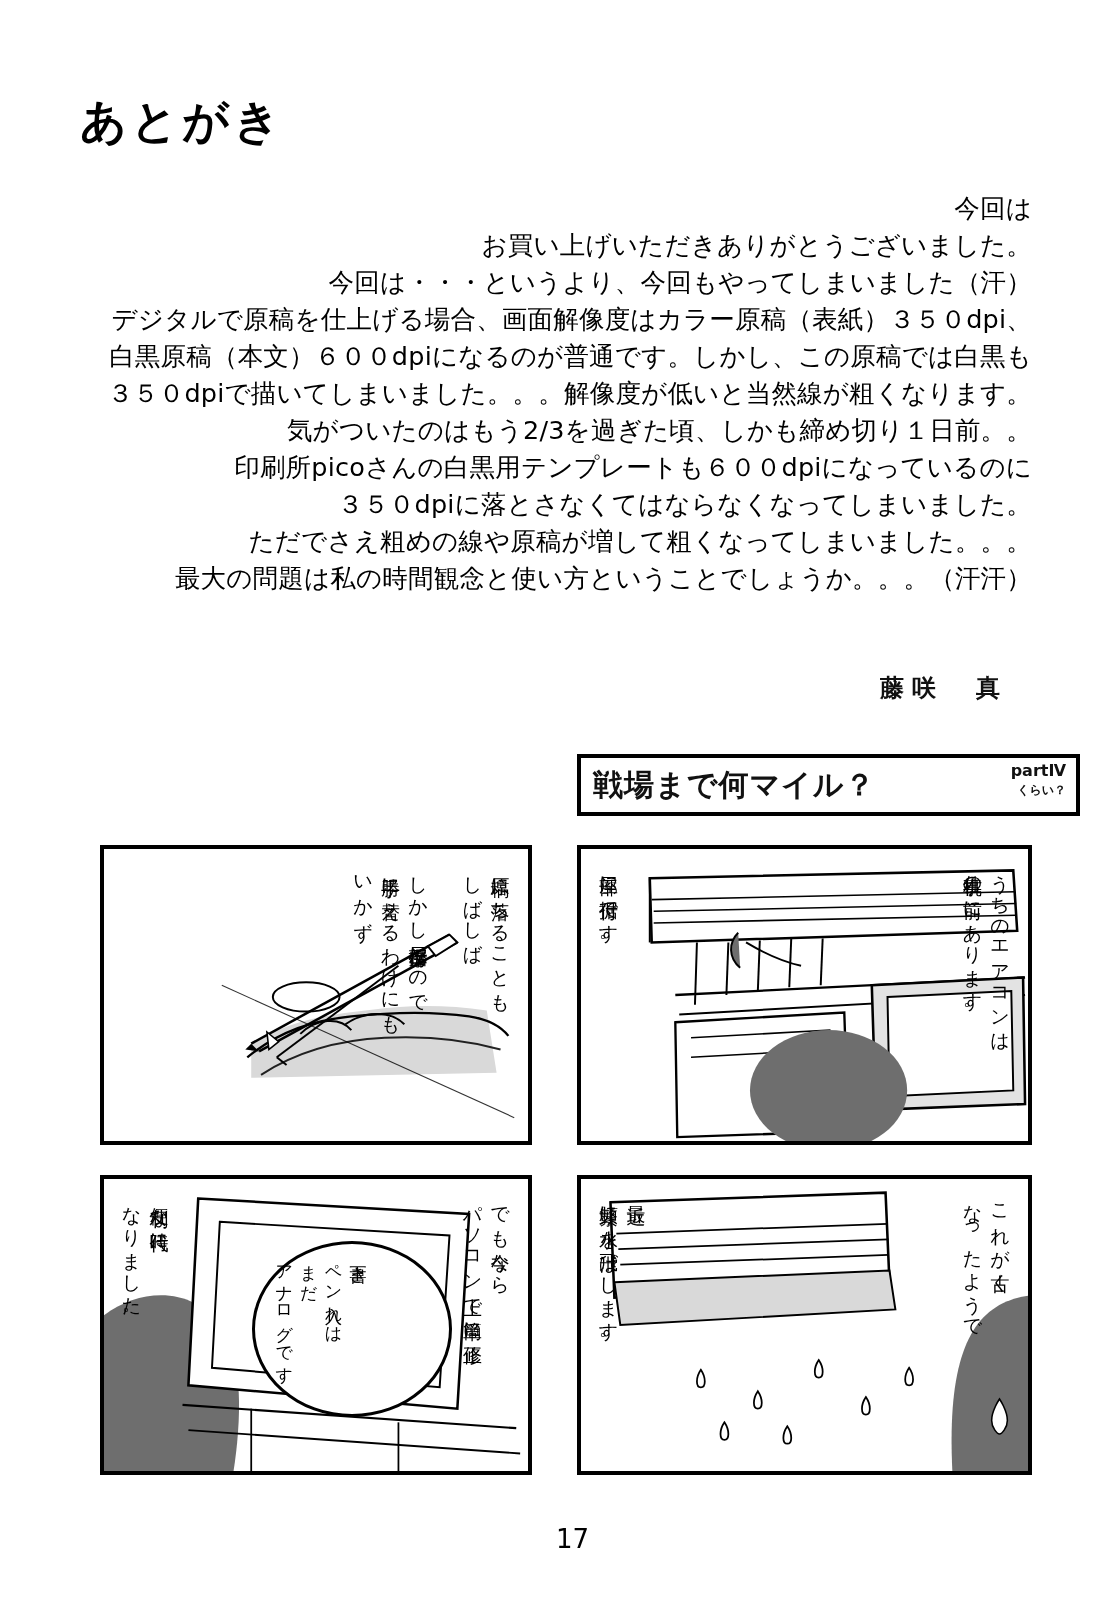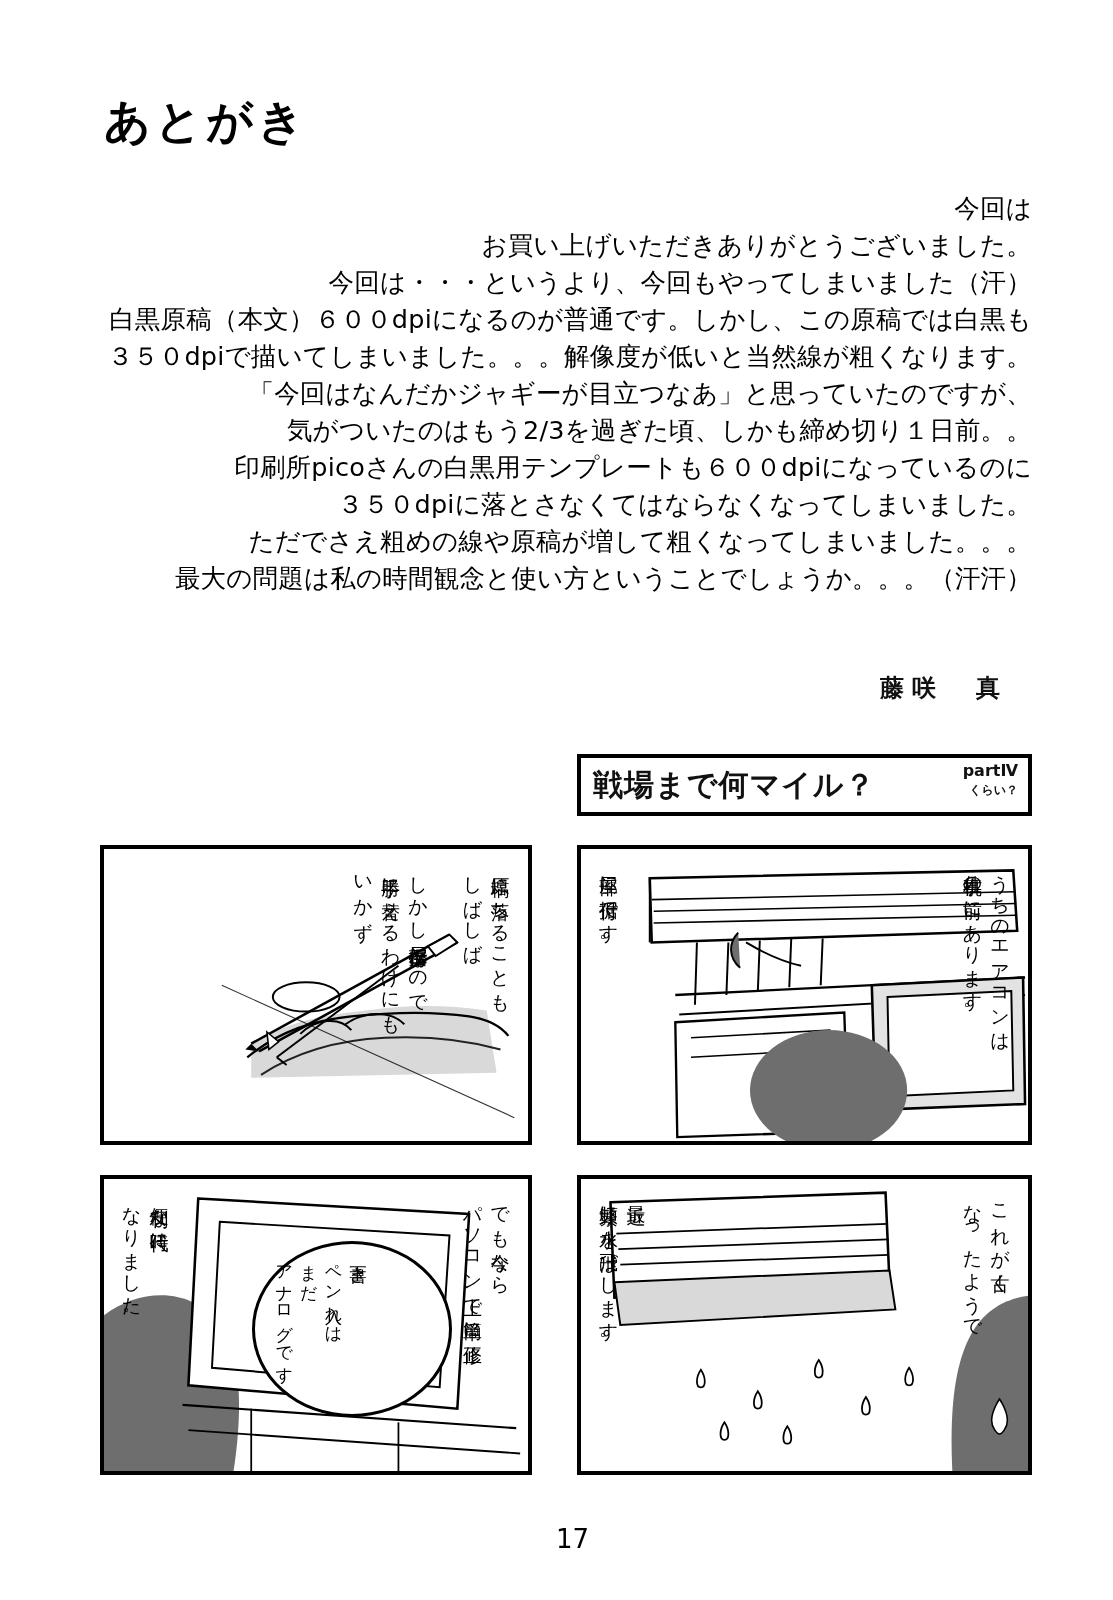--- a/index.html
+++ b/index.html
@@ -17,21 +17,21 @@
   }
 
   .page {
     position: absolute;
     inset: 0;
   }
 
   
   .afterword-title {
     position: absolute;
-    left: 104px;
+    left: 80px;
     top: 96px;
     font-size: 46px;
     font-weight: 700;
     letter-spacing: 4px;
     color: #000;
     line-height: 1.1;
   }
 
   
   .afterword-body {
@@ -57,21 +57,21 @@
     font-size: 24px;
     font-weight: 700;
     letter-spacing: 8px;
   }
 
   
   .comic-title-box {
     position: absolute;
     left: 577px;
     top: 754px;
-    width: 455px;
+    width: 503px;
     height: 62px;
     border: 4px solid #000;
     box-sizing: border-box;
     display: flex;
     align-items: center;
     padding-left: 12px;
   }
   .comic-title-main {
     font-size: 30px;
     font-weight: 700;
@@ -137,23 +137,23 @@
 <body>
 
 <div class="page">
 
   <div class="afterword-title">あとがき</div>
 
   <div class="afterword-body">
     <p>今回は</p>
     <p>お買い上げいただきありがとうございました。</p>
     <p>今回は・・・というより、今回もやってしまいました（汗）</p>
+    <p>デジタルで原稿を仕上げる場合、画面解像度はカラー原稿（表紙）３５０dpi、</p>
     <p>白黒原稿（本文）６００dpiになるのが普通です。しかし、この原稿では白黒も</p>
     <p>３５０dpiで描いてしまいました。。。解像度が低いと当然線が粗くなります。</p>
-    <p>「今回はなんだかジャギーが目立つなあ」と思っていたのですが、</p>
     <p>気がついたのはもう2/3を過ぎた頃、しかも締め切り１日前。。</p>
     <p>印刷所picoさんの白黒用テンプレートも６００dpiになっているのに</p>
     <p>３５０dpiに落とさなくてはならなくなってしまいました。</p>
     <p>ただでさえ粗めの線や原稿が増して粗くなってしまいました。。。</p>
     <p>最大の問題は私の時間観念と使い方ということでしょうか。。。（汗汗）</p>
   </div>
 
   <div class="signature">藤咲　真</div>
 
   <div class="comic-title-box">

